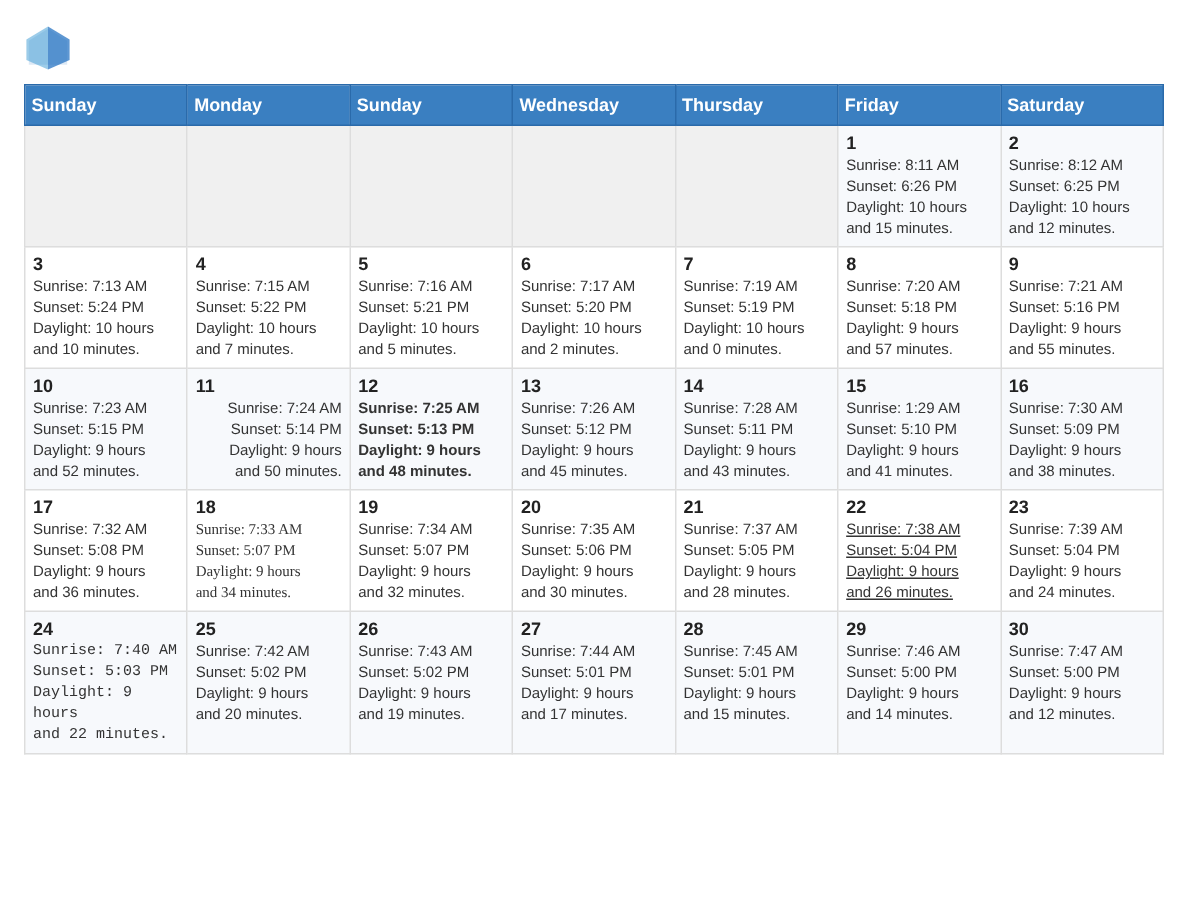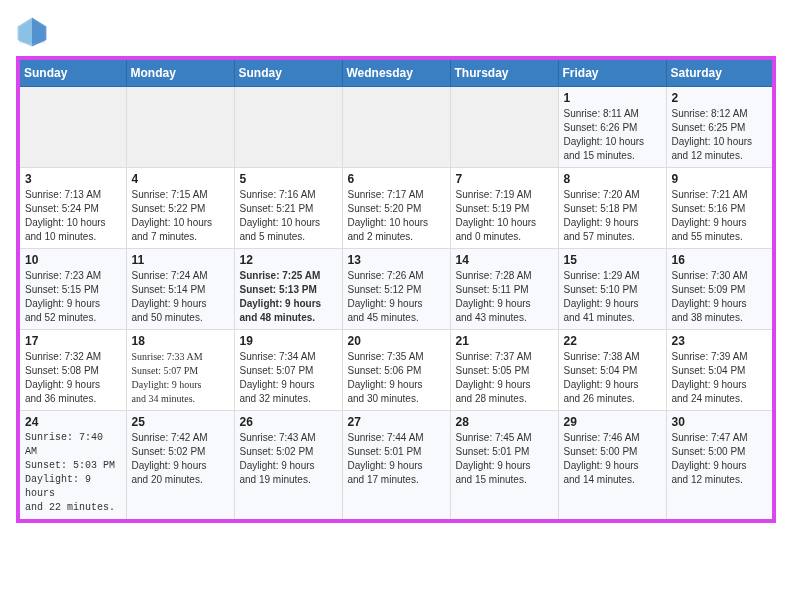--- a/index.html
+++ b/index.html
@@ -40,21 +40,21 @@
       font-weight: normal;
       color: #333;
     }
     .location {
       font-size: 14px;
       color: #555;
     }
     .calendar {
       width: 100%;
       border-collapse: collapse;
-      border: 4px solid #d946ef;
+      border: 1px solid #d946ef;
     }
     .calendar th {
       background-color: #3a7fc1;
       color: #fff;
       font-size: 12px;
       font-weight: bold;
       padding: 6px 4px;
       text-align: left;
       border: 1px solid #2a6aaa;
     }
@@ -200,21 +200,21 @@
       <tr>
         <td>
           <span class="day-number">10</span>
           <div class="day-info" style="white-space: pre-line;">Sunrise: 7:23 AM
 Sunset: 5:15 PM
 Daylight: 9 hours
 and 52 minutes.</div>
         </td>
         <td>
           <span class="day-number">11</span>
-          <div class="day-info" style="white-space: pre-line;">Sunrise: 7:24 AM
+          <div class="day-info" style="white-space: pre-line; text-align: right;">Sunrise: 7:24 AM
 Sunset: 5:14 PM
 Daylight: 9 hours
 and 50 minutes.</div>
         </td>
         <td>
           <span class="day-number">12</span>
           <div class="day-info" style="white-space: pre-line; font-weight: bold;">Sunrise: 7:25 AM
 Sunset: 5:13 PM
 Daylight: 9 hours
 and 48 minutes.</div>
@@ -279,21 +279,21 @@
         </td>
         <td>
           <span class="day-number">21</span>
           <div class="day-info" style="white-space: pre-line;">Sunrise: 7:37 AM
 Sunset: 5:05 PM
 Daylight: 9 hours
 and 28 minutes.</div>
         </td>
         <td>
           <span class="day-number">22</span>
-          <div class="day-info" style="white-space: pre-line;">Sunrise: 7:38 AM
+          <div class="day-info" style="white-space: pre-line; text-decoration: underline;">Sunrise: 7:38 AM
 Sunset: 5:04 PM
 Daylight: 9 hours
 and 26 minutes.</div>
         </td>
         <td>
           <span class="day-number">23</span>
           <div class="day-info" style="white-space: pre-line;">Sunrise: 7:39 AM
 Sunset: 5:04 PM
 Daylight: 9 hours
 and 24 minutes.</div>

